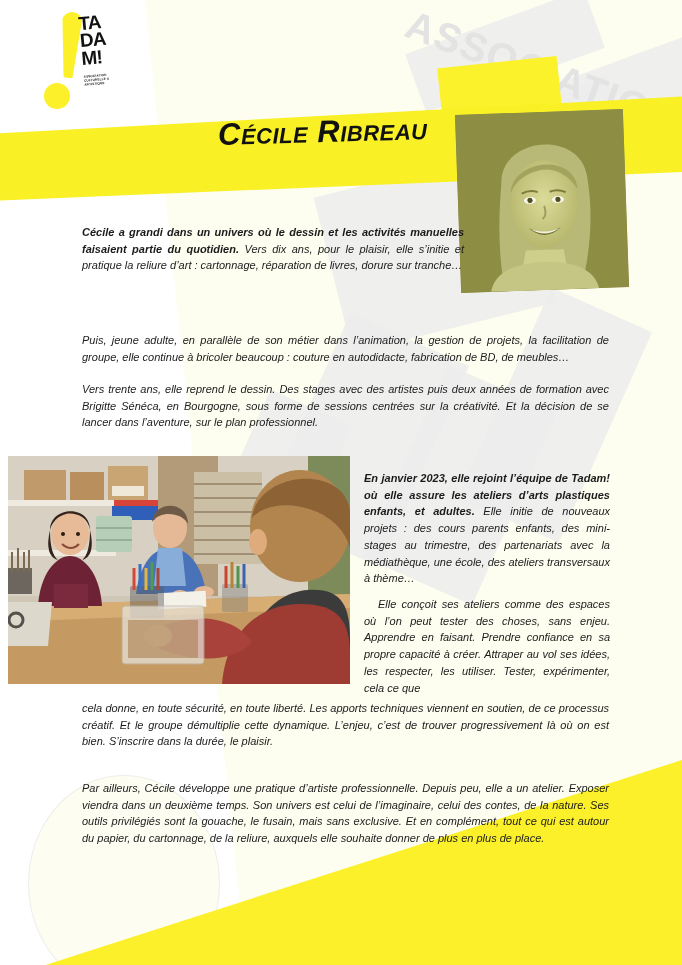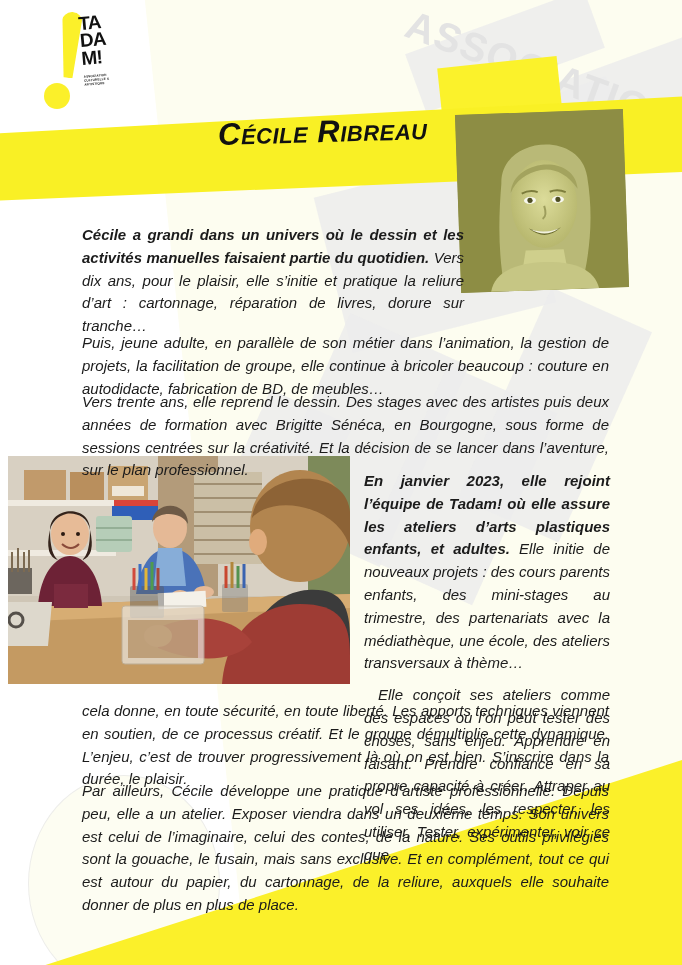--- a/index.html
+++ b/index.html
@@ -218,21 +218,21 @@
   
   .content {
     position: absolute;
     inset: 0;
     z-index: 6;
   }
   p {
     margin: 0;
     font-family: "Liberation Sans", sans-serif;
     font-style: italic;
-    font-size: 15px;
+    font-size: 11px;
     line-height: 1.52;
     color: #1b1b1b;
     text-align: justify;
   }
   p b { font-weight: bold; }
 
   .block-intro {
     position: absolute;
     left: 82px;
     top: 224px;
@@ -240,21 +240,21 @@
   }
   .block-intro2 {
     position: absolute;
     left: 82px;
     top: 332px;
     width: 527px;
   }
   .block-trente {
     position: absolute;
     left: 82px;
-    top: 391px;
+    top: 381px;
     width: 527px;
   }
   .block-right {
     position: absolute;
     left: 364px;
     top: 470px;
     width: 246px;
   }
   .block-right p + p { margin-top: 9px; }
   .block-full {
@@ -459,21 +459,21 @@
     <div class="block-intro2">
       <p>Puis, jeune adulte, en parallèle de son métier dans l’animation, la gestion de projets, la facilitation de groupe, elle continue à bricoler beaucoup : couture en autodidacte, fabrication de BD, de meubles…</p>
     </div>
 
     <div class="block-trente">
       <p>Vers trente ans, elle reprend le dessin. Des stages avec des artistes puis deux années de formation avec Brigitte Sénéca, en Bourgogne, sous forme de sessions centrées sur la créativité. Et la décision de se lancer dans l’aventure, sur le plan professionnel.</p>
     </div>
 
     <div class="block-right">
       <p><b>En janvier 2023, elle rejoint l’équipe de Tadam! où elle assure les ateliers d’arts plastiques enfants, et adultes.</b><span> Elle initie de nouveaux projets : des cours parents enfants, des mini-stages au trimestre, des partenariats avec la médiathèque, une école, des ateliers transversaux à thème…</span></p>
-      <p class="indent">Elle conçoit ses ateliers comme des espaces où l’on peut tester des choses, sans enjeu. Apprendre en faisant.  Prendre confiance en sa propre capacité à créer. Attraper au vol ses idées, les respecter, les utiliser. Tester, expérimenter, voir ce que</p>
+      <p class="indent">Elle conçoit ses ateliers comme des espaces où l’on peut tester des choses, sans enjeu. Apprendre en faisant.  Prendre confiance en sa propre capacité à créer. Attraper au vol ses idées, les respecter, les utiliser. Tester, expérimenter, cela ce que</p>
     </div>
 
     <div class="block-full">
       <p>cela donne, en toute sécurité, en toute liberté. Les apports techniques viennent en soutien, de ce processus créatif. Et le groupe démultiplie cette dynamique. L’enjeu, c’est de trouver progressivement là où on est bien. S’inscrire dans la durée, le plaisir.</p>
     </div>
 
     <div class="block-last">
       <p>Par ailleurs, Cécile développe une pratique d’artiste professionnelle. Depuis peu, elle a un atelier. Exposer viendra dans un deuxième temps. Son univers est celui de l’imaginaire, celui des contes, de la nature. Ses outils privilégiés sont la gouache, le fusain, mais sans exclusive. Et en complément, tout ce qui est autour du papier, du cartonnage, de la reliure, auxquels elle souhaite donner de plus en plus de place.</p>
     </div>
 

